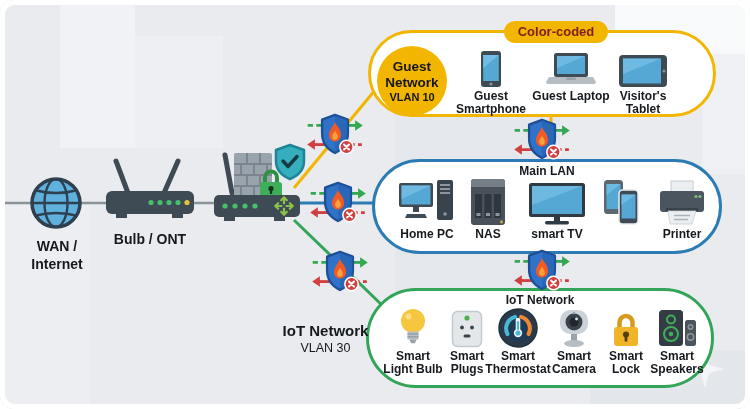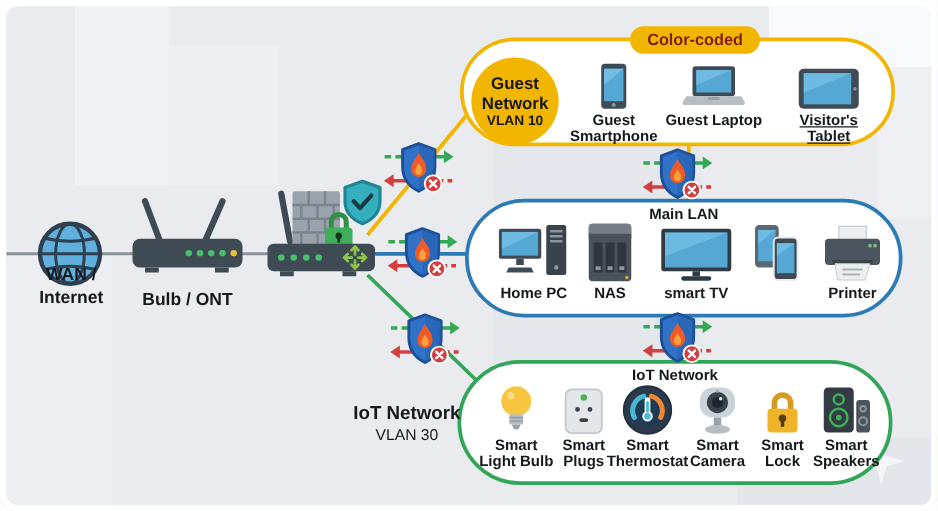--- a/index.html
+++ b/index.html
@@ -24,21 +24,21 @@
           color:#161616;text-align:center;}
   .bubble .nm{font-weight:bold;font-size:13.5px;line-height:1.12;white-space:pre-line;}
   .bubble .vl{font-weight:bold;font-size:11px;margin-top:1px;}
   .device{position:absolute;z-index:3;display:flex;flex-direction:column;align-items:center;}
   .device .ico{display:flex;align-items:flex-end;justify-content:center;}
   .lbl{font-weight:bold;font-size:12px;line-height:1.12;text-align:center;white-space:pre-line;margin-top:2px;}
   .g-dev{width:84px;} .g-dev .ico{height:40px;}
   .m-dev{width:80px;} .m-dev .ico{height:50px;}
   .i-dev{width:72px;} .i-dev .ico{height:42px;}
   .chain-lbl{position:absolute;z-index:3;text-align:center;font-weight:bold;font-size:14px;line-height:1.25;white-space:pre-line;}
-  #wan-lbl{left:15px;top:211px;width:84px;}
+  #wan-lbl{left:15px;top:238px;width:84px;}
   #modem-lbl{left:92px;top:231px;width:116px;}
   #router-lbl{left:190px;top:231px;width:136px;}
   .node{position:absolute;z-index:2;}
   .fw{position:absolute;z-index:6;}
   .branch-lbl{position:absolute;left:268px;top:322px;width:115px;z-index:3;text-align:center;}
   .branch-lbl .t{font-weight:bold;font-size:15px;}
   .branch-lbl .v{font-size:12.5px;margin-top:2px;}
 </style>
 </head>
 <body>
@@ -184,21 +184,21 @@
         <svg width="52" height="36" viewBox="0 0 52 36">
       <rect x="9" y="1" width="34" height="24" rx="2.5" fill="#3e4a54"></rect>
       <rect x="12" y="4" width="28" height="18" fill="#56a8d4"></rect>
       <polygon points="12,4 40,4 12,16" fill="#79c2e8" opacity="0.7"></polygon>
       <path d="M4,25 H48 L51,30 a2,2 0 0 1 -2,2 H3 a2,2 0 0 1 -2,-2 Z" fill="#b6bec4"></path>
       <rect x="21" y="25.5" width="10" height="2.5" rx="1.2" fill="#98a1a8"></rect>
     </svg>
       </div>
     <div class="lbl">Guest Laptop</div>
   </div>
-  <div class="device g-dev" style="left:621px;top:48px;text-decoration:underline;">
+  <div class="device g-dev" style="left:601px;top:48px;">
     <div class="ico">
         <svg width="50" height="34" viewBox="0 0 50 34">
       <rect x="1" y="1" width="48" height="32" rx="4" fill="#3e4a54"></rect>
       <rect x="5" y="4.5" width="38" height="25" fill="#56a8d4"></rect>
       <polygon points="5,4.5 43,4.5 5,20" fill="#79c2e8" opacity="0.7"></polygon>
       <circle cx="46" cy="17" r="1.5" fill="#8a949c"></circle>
     </svg>
       </div>
     <div class="lbl">Visitor's Tablet</div>
   </div>

